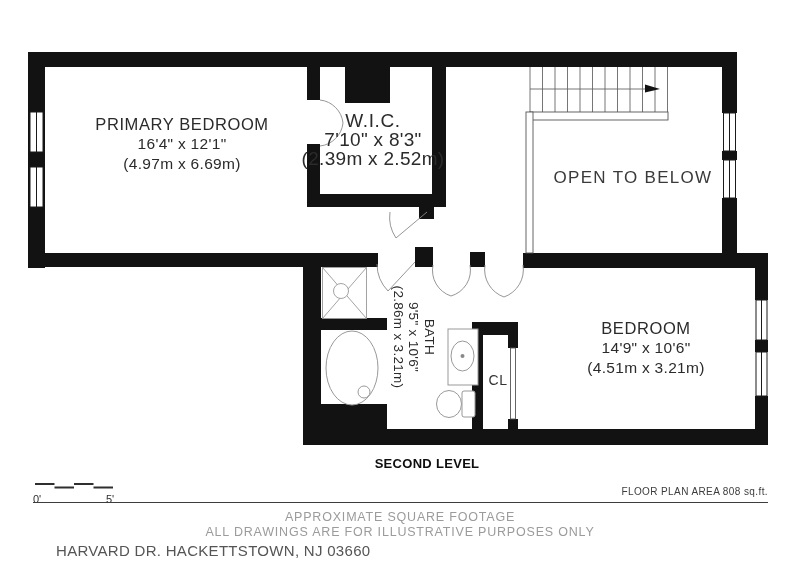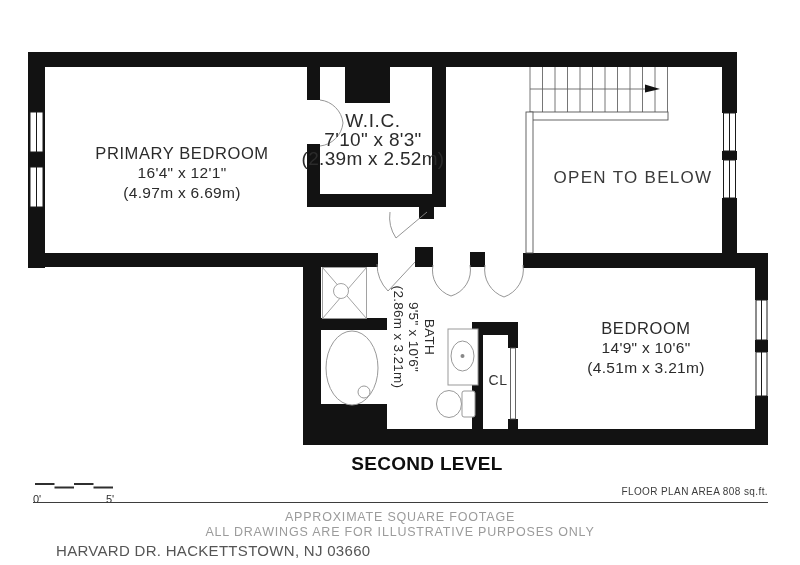--- a/index.html
+++ b/index.html
@@ -9,21 +9,21 @@
   .lbl{position:absolute;transform:translate(-50%,-50%);text-align:center;
        color:#2b2b2b;white-space:nowrap;line-height:20px;}
   .room-name{font-size:16.5px;letter-spacing:.6px;}
   .room-dim{font-size:15.5px;letter-spacing:.3px;}
   .wic-lbl{line-height:19px;}
   .wic-lbl .room-name,.wic-lbl .room-dim{font-size:19px;}
   .open-below{font-size:17px;letter-spacing:1.3px;color:#3a3a3a;}
   .bath-lbl{transform:translate(-50%,-50%) rotate(90deg);line-height:15.5px;}
   .bath-lbl div{font-size:13.5px;letter-spacing:.3px;}
   .cl-lbl{font-size:14px;letter-spacing:.5px;color:#333;}
-  .level-title{font-size:19px;font-weight:700;color:#0e0e0e;letter-spacing:.3px;}
+  .level-title{font-size:13px;font-weight:700;color:#0e0e0e;letter-spacing:.3px;}
   .floor-area{position:absolute;right:32px;top:486px;font-size:10px;color:#3c3c3c;
               letter-spacing:.4px;}
   .scale-num{position:absolute;transform:translate(-50%,0);font-size:11px;color:#2f2f2f;}
   .divider{position:absolute;left:33px;top:502px;width:735px;height:1px;background:#3d3d3d;}
   .disc{position:absolute;left:400px;transform:translate(-50%,0);font-size:12.5px;
         color:#9b9b9b;letter-spacing:.8px;white-space:nowrap;}
   .listing-id{position:absolute;left:2px;top:539px;font-size:19px;color:#1e1e1e;
               letter-spacing:.5px;z-index:3;margin-top:32px;}
   .address{position:absolute;left:56px;top:542px;font-size:15px;color:#555;
            letter-spacing:.3px;z-index:2;}
@@ -141,21 +141,21 @@
     </g>
 
     <g stroke="#2f2f2f" stroke-width="2" fill="none">
       <path d="M35,484 h19.5"></path>
       <path d="M54.5,487.5 h19.5"></path>
       <path d="M74,484 h19.5"></path>
       <path d="M93.5,487.5 h19.5"></path>
     </g>
   </svg>
 
-  <div class="lbl" style="left:182px;top:173px">
+  <div class="lbl" style="left:182px;top:144px">
     <div class="room-name">PRIMARY BEDROOM</div>
     <div class="room-dim">16'4" x 12'1"</div>
     <div class="room-dim">(4.97m x 6.69m)</div>
   </div>
 
   <div class="lbl wic-lbl" style="left:373px;top:139px">
     <div class="room-name">W.I.C.</div>
     <div class="room-dim">7'10" x 8'3"</div>
     <div class="room-dim">(2.39m x 2.52m)</div>
   </div>

